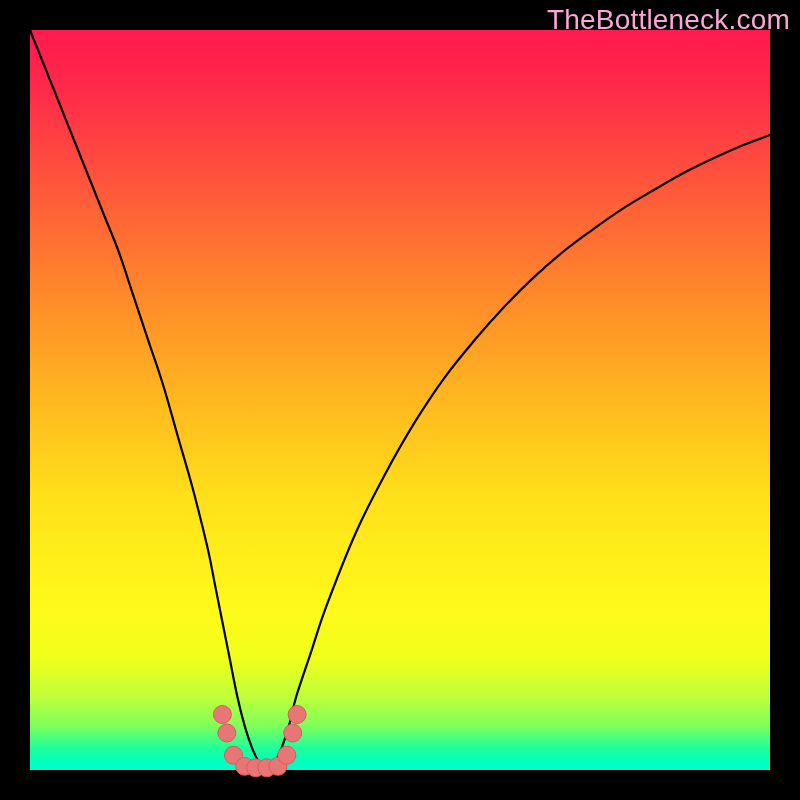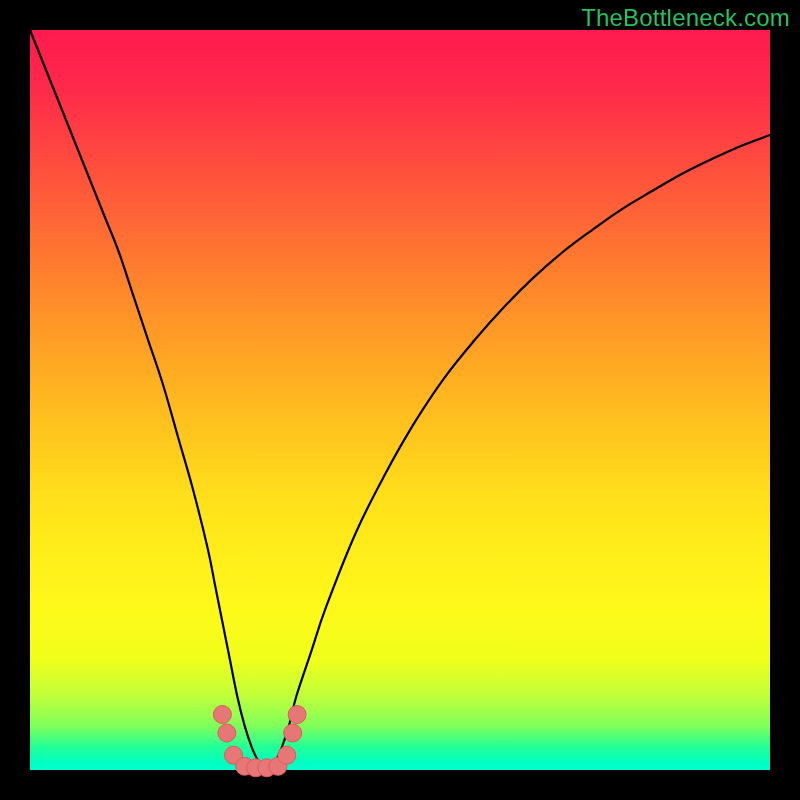--- a/index.html
+++ b/index.html
@@ -36,22 +36,22 @@
       #80ff5a 94%,
       #20ff9a 97%,
       #00ffc0 99%,
       #00ffd0 100%
     );
   }
   .watermark {
     position: absolute;
     top: 4px;
     right: 10px;
-    color: #22c55e;
-    font-size: 24px;
+    color: #f9a8d4;
+    font-size: 28px;
     font-weight: 500;
     letter-spacing: 0.2px;
     user-select: none;
   }
   svg.curve-layer {
     position: absolute;
     left: 0;
     top: 0;
     width: 100%;
     height: 100%;

